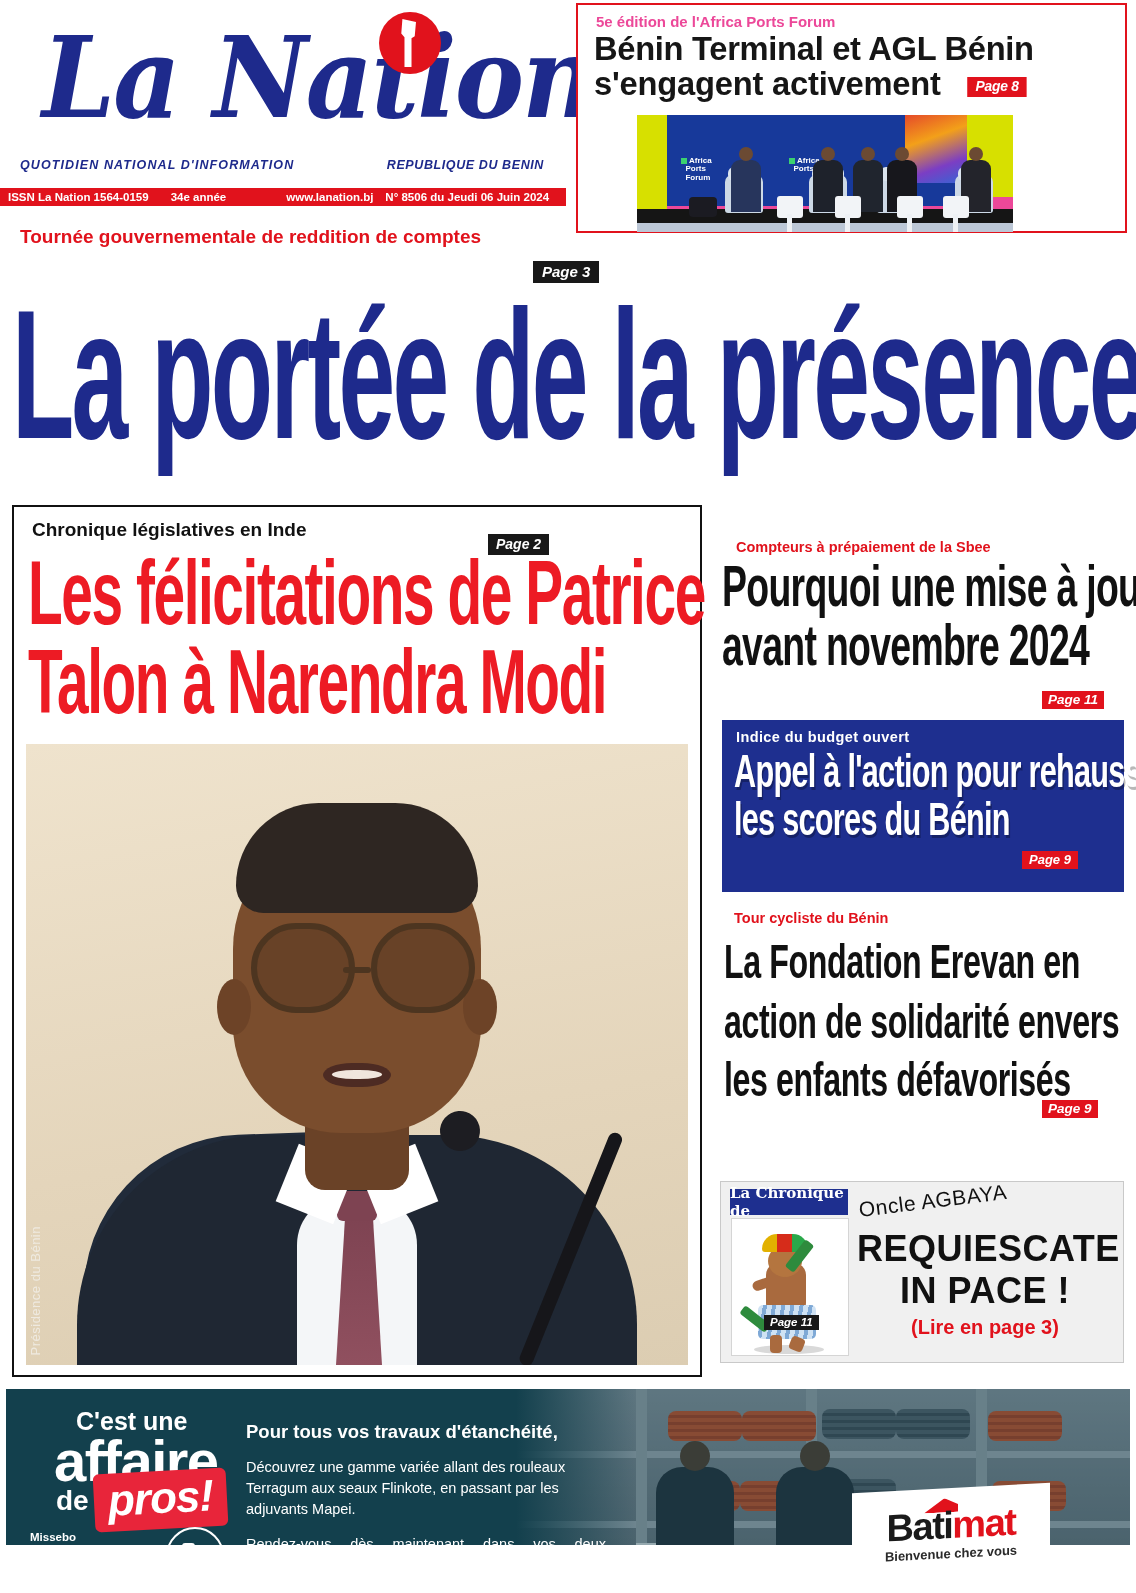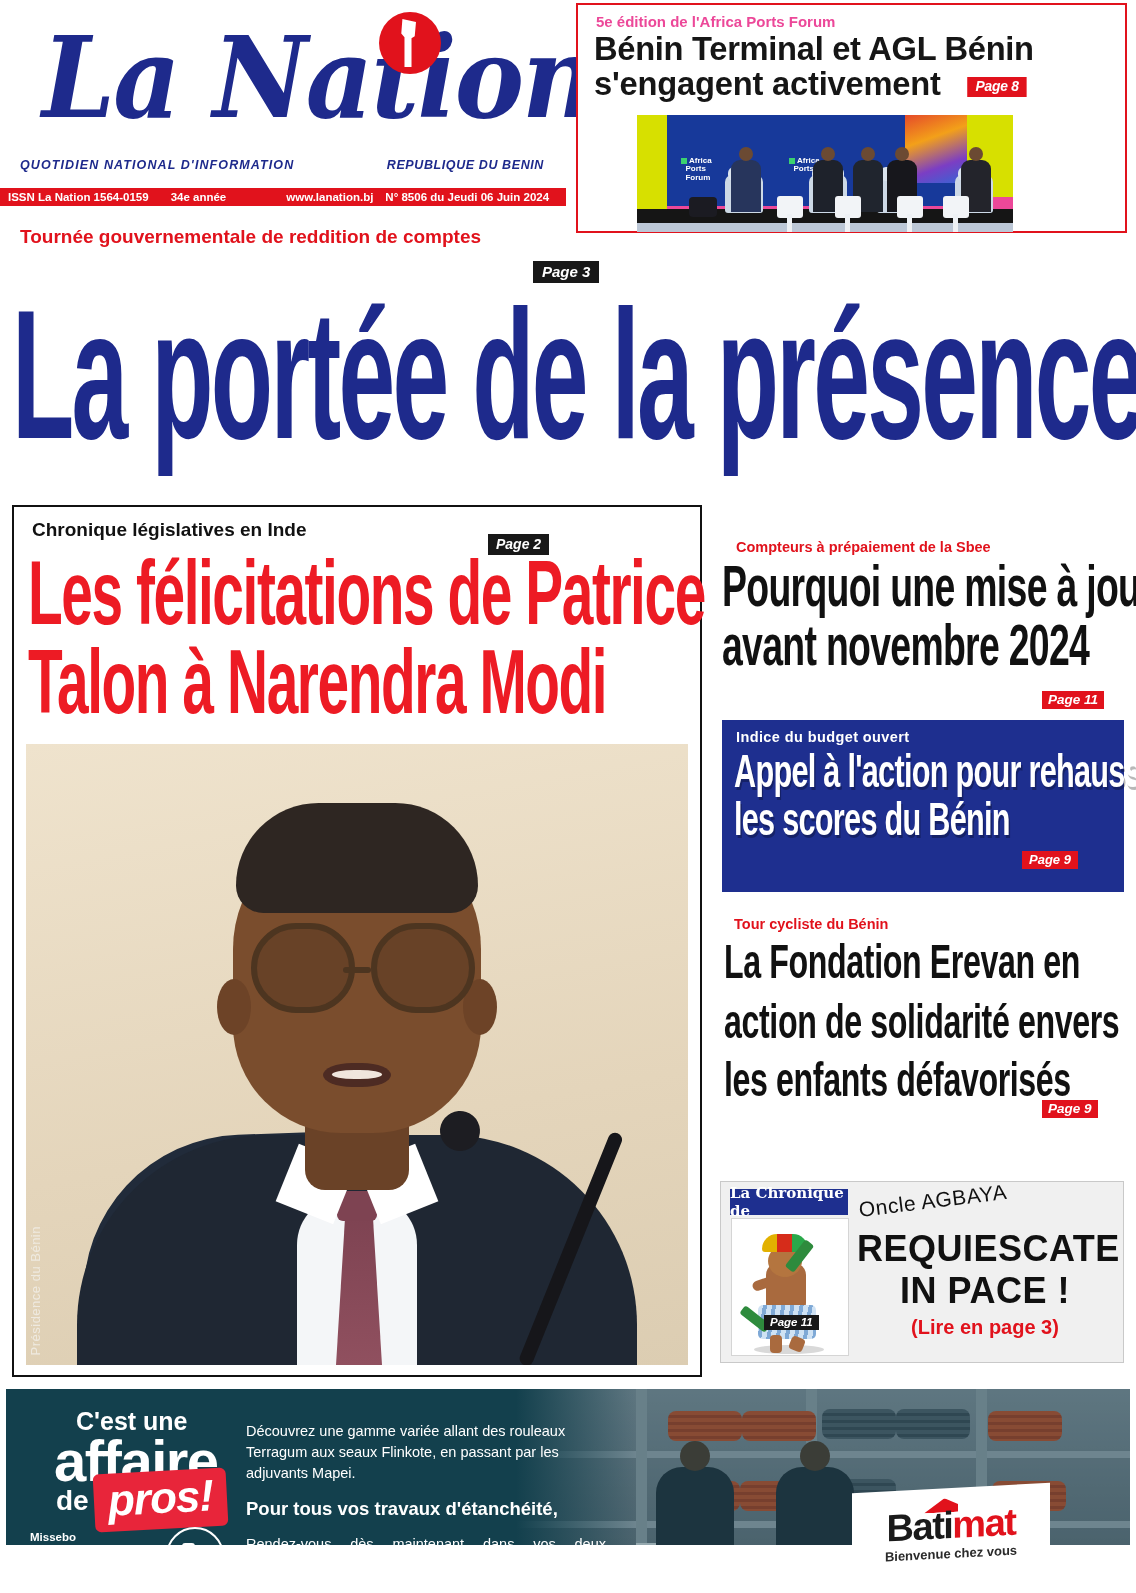--- a/index.html
+++ b/index.html
@@ -200,21 +200,21 @@
     font-size:42px;line-height:1.03;letter-spacing:-1px;font-weight:bold;color:#fff;white-space:nowrap;
     transform:scaleX(0.73) scaleY(1.12);transform-origin:left top;
     text-shadow:2px 2px 0 rgba(0,0,0,.28);
   }
   #rc2-badge{
     position:absolute;left:300px;top:131px;background:#e1121c;color:#fff;
     font-size:13px;font-weight:bold;font-style:italic;padding:1px 7px 2px 7px;
   }
 
   #rc3{position:absolute;left:10px;top:405px;width:402px;}
-  #rc3 .rc-kicker{position:absolute;left:12px;top:6px;}
+  #rc3 .rc-kicker{position:absolute;left:12px;top:0;}
   #rc3-head{
     position:absolute;left:2px;top:22px;width:560px;
     font-size:44px;line-height:1.22;letter-spacing:-0.5px;font-weight:bold;color:#111;
     transform:scaleX(0.73) scaleY(1.1);transform-origin:left top;
   }
   #rc3-head .jl{display:block;white-space:nowrap;}
   #rc3-badge{
     position:absolute;left:320px;top:190px;background:#e1121c;color:#fff;
     font-size:13.5px;font-weight:bold;font-style:italic;padding:1px 6px 2px 6px;
   }
@@ -492,22 +492,22 @@
     <div id="ad-l4">pros!</div>
     <div id="ad-contact" style="white-space:pre-line">Missebo
 ☎ 99 01 65 77
 Maro-militaire
 ☎ 63 07 56 01
 f ⦿ Batimat Bénin</div>
     <div id="ad-icon"></div>
   </div>
 
   <div id="ad-body">
+    <div id="ad-h">Pour tous vos travaux d'étanchéité,</div>
     <div id="ad-p1">Découvrez une gamme variée allant des rouleaux Terragum aux seaux Flinkote, en passant par les adjuvants Mapei.</div>
-    <div id="ad-h">Pour tous vos travaux d'étanchéité,</div>
     <div id="ad-p2">Rendez-vous dès maintenant dans vos deux showrooms pour profiter du meilleur rapport qualité-prix et d'un accompagnement personnalisé.</div>
   </div>
 </div>
 
 <div class="abs" id="batimat">
   <div id="bat-roof"></div>
   <div id="bat-logo">
     <span class="b1">Bati</span><span class="b2">mat</span>
   </div>
   <div id="bat-sub">Bienvenue chez vous</div>

